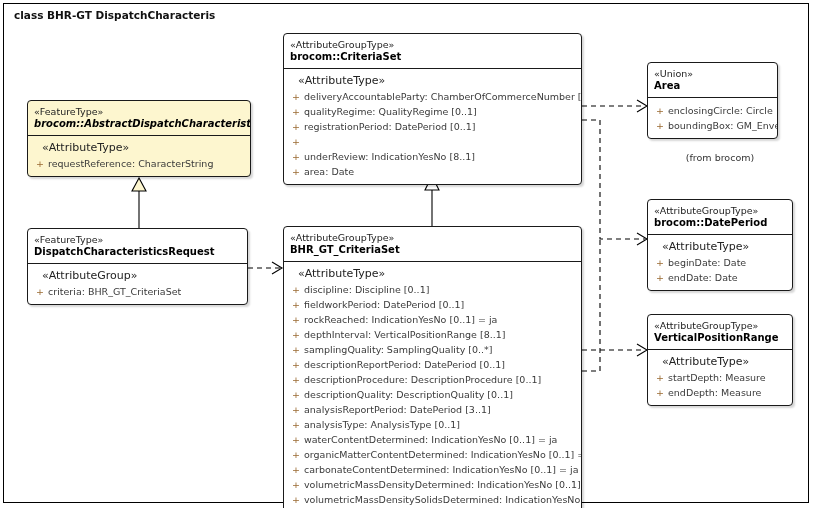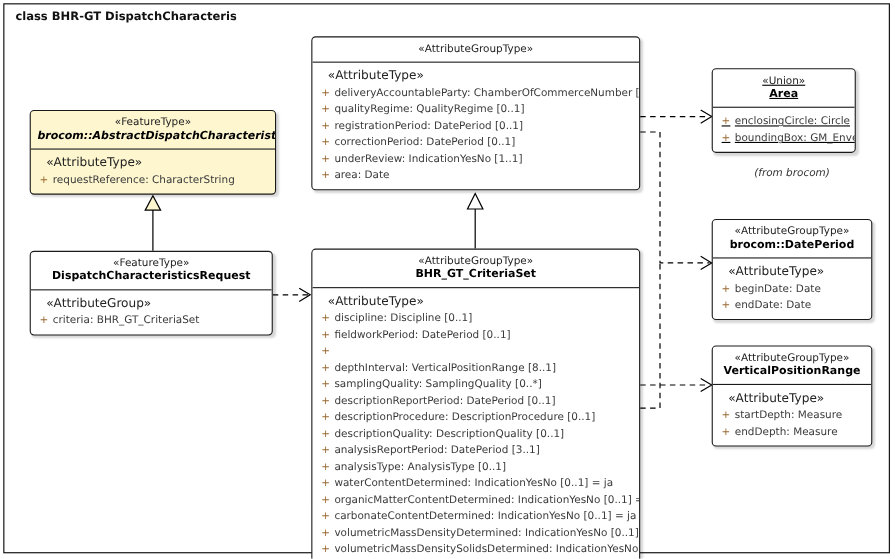--- a/index.html
+++ b/index.html
@@ -8,30 +8,30 @@
   .frame-border{position:absolute;left:3px;top:3px;width:806px;height:500px;border:1px solid #000;box-sizing:border-box;}
   .frame-tab{position:absolute;left:3px;top:3px;height:19px;box-sizing:border-box;border:1px solid #000;border-top:none;border-left:none;background:#fff;
              display:flex;align-items:center;padding:0 22px 0 8px;font-size:10.5px;font-weight:bold;color:#111;white-space:nowrap;}
   .frame-tab-clip{position:absolute;left:3px;top:3px;width:212px;height:20px;overflow:hidden;}
   .frame-tab-slant{position:absolute;left:190px;top:3px;width:24px;height:20px;overflow:hidden;}
   .frame-tab-slant:after{content:"";position:absolute;left:-10px;top:-2px;width:30px;height:26px;border-left:1px solid #000;transform:skewX(-28deg);transform-origin:top left;}
 
   .box{position:absolute;box-sizing:border-box;border:1px solid #1a1a1a;border-radius:4px;background:#ffffff;
        box-shadow:2px 2px 2px rgba(0,0,0,0.16);overflow:hidden;}
   .box.yellow{background:#fdf6cf;}
-  .hdr{padding:5px 6px 5px 6px;text-align:center;line-height:1.25;}
+  .hdr{padding:5px 6px 5px 6px;line-height:1.25;}
   .stereo{font-size:9.5px;color:#222;}
   .cname{font-size:10px;font-weight:bold;color:#000;}
   .cname.abstract{font-style:italic;}
   .divider{height:0;border-top:1px solid #1a1a1a;}
   .body{padding:5px 4px 5px 4px;}
   .grp{font-size:11px;color:#222;padding:0 0 2px 10px;}
   .attr{font-size:9.5px;color:#3a3a3a;line-height:1.58;white-space:nowrap;display:flex;}
   .vis{color:#9a6a32;width:16px;flex:0 0 16px;text-align:center;}
-  .from{position:absolute;font-size:9.5px;font-style:italic;color:#333;text-align:center;}
+  .from{position:absolute;font-size:9.5px;color:#333;text-align:center;}
 
   svg.wires{position:absolute;left:0;top:0;width:814px;height:508px;pointer-events:none;}
   .solid{stroke:#000;stroke-width:1.1;fill:none;}
   .dash{stroke:#000;stroke-width:1.1;fill:none;stroke-dasharray:5,4;}
   .tri{fill:#ffffff;stroke:#000;stroke-width:1.1;}
   .tri.y{fill:#fdf6cf;}
   .oarrow{stroke:#000;stroke-width:1.1;fill:none;}
 </style>
 </head>
 <body>
@@ -104,43 +104,43 @@
       <div class="attr">
         <span class="vis">+</span>
         <span>criteria: BHR_GT_CriteriaSet</span>
       </div>
     </div>
   </div>
 
   <div class="box" style="left:283px;top:33px;width:299px;">
     <div class="hdr">
       <div class="stereo">«AttributeGroupType»</div>
+      <div class="cname">brocom::CriteriaSet</div>
     </div>
     <div class="divider"></div>
     <div class="body">
       <div class="grp">«AttributeType»</div>
       <div class="attr">
           <span class="vis">+</span>
           <span>deliveryAccountableParty: ChamberOfCommerceNumber [0..1]</span>
         </div>
       <div class="attr">
           <span class="vis">+</span>
           <span>qualityRegime: QualityRegime [0..1]</span>
         </div>
       <div class="attr">
           <span class="vis">+</span>
           <span>registrationPeriod: DatePeriod [0..1]</span>
         </div>
       <div class="attr">
           <span class="vis">+</span>
-          <span>correctionPeriod: DatePeriod [0..1]</span>
-        </div>
-      <div class="attr">
-          <span class="vis">+</span>
-          <span>underReview: IndicationYesNo [1..1]</span>
+        </div>
+      <div class="attr">
+          <span class="vis">+</span>
+          <span>underReview: IndicationYesNo [8..1]</span>
         </div>
       <div class="attr">
           <span class="vis">+</span>
           <span>area: Date</span>
         </div>
     </div>
   </div>
 
   <div class="box" style="left:283px;top:226px;width:299px;">
     <div class="hdr">
@@ -153,20 +153,21 @@
       <div class="attr">
           <span class="vis">+</span>
           <span>discipline: Discipline [0..1]</span>
         </div>
       <div class="attr">
           <span class="vis">+</span>
           <span>fieldworkPeriod: DatePeriod [0..1]</span>
         </div>
       <div class="attr">
           <span class="vis">+</span>
+          <span>rockReached: IndicationYesNo [0..1] = ja</span>
         </div>
       <div class="attr">
           <span class="vis">+</span>
           <span>depthInterval: VerticalPositionRange [8..1]</span>
         </div>
       <div class="attr">
           <span class="vis">+</span>
           <span>samplingQuality: SamplingQuality [0..*]</span>
         </div>
       <div class="attr">
@@ -205,21 +206,21 @@
           <span class="vis">+</span>
           <span>volumetricMassDensityDetermined: IndicationYesNo [0..1] = ja</span>
         </div>
       <div class="attr">
           <span class="vis">+</span>
           <span>volumetricMassDensitySolidsDetermined: IndicationYesNo [0..1] = ja</span>
         </div>
     </div>
   </div>
 
-  <div class="box" style="left:647px;top:62px;width:131px;text-decoration:underline;">
+  <div class="box" style="left:647px;top:62px;width:131px;">
     <div class="hdr">
       <div class="stereo">«Union»</div>
       <div class="cname">Area</div>
     </div>
     <div class="divider"></div>
     <div class="body">
       <div class="attr">
           <span class="vis">+</span>
           <span>enclosingCircle: Circle</span>
         </div>

